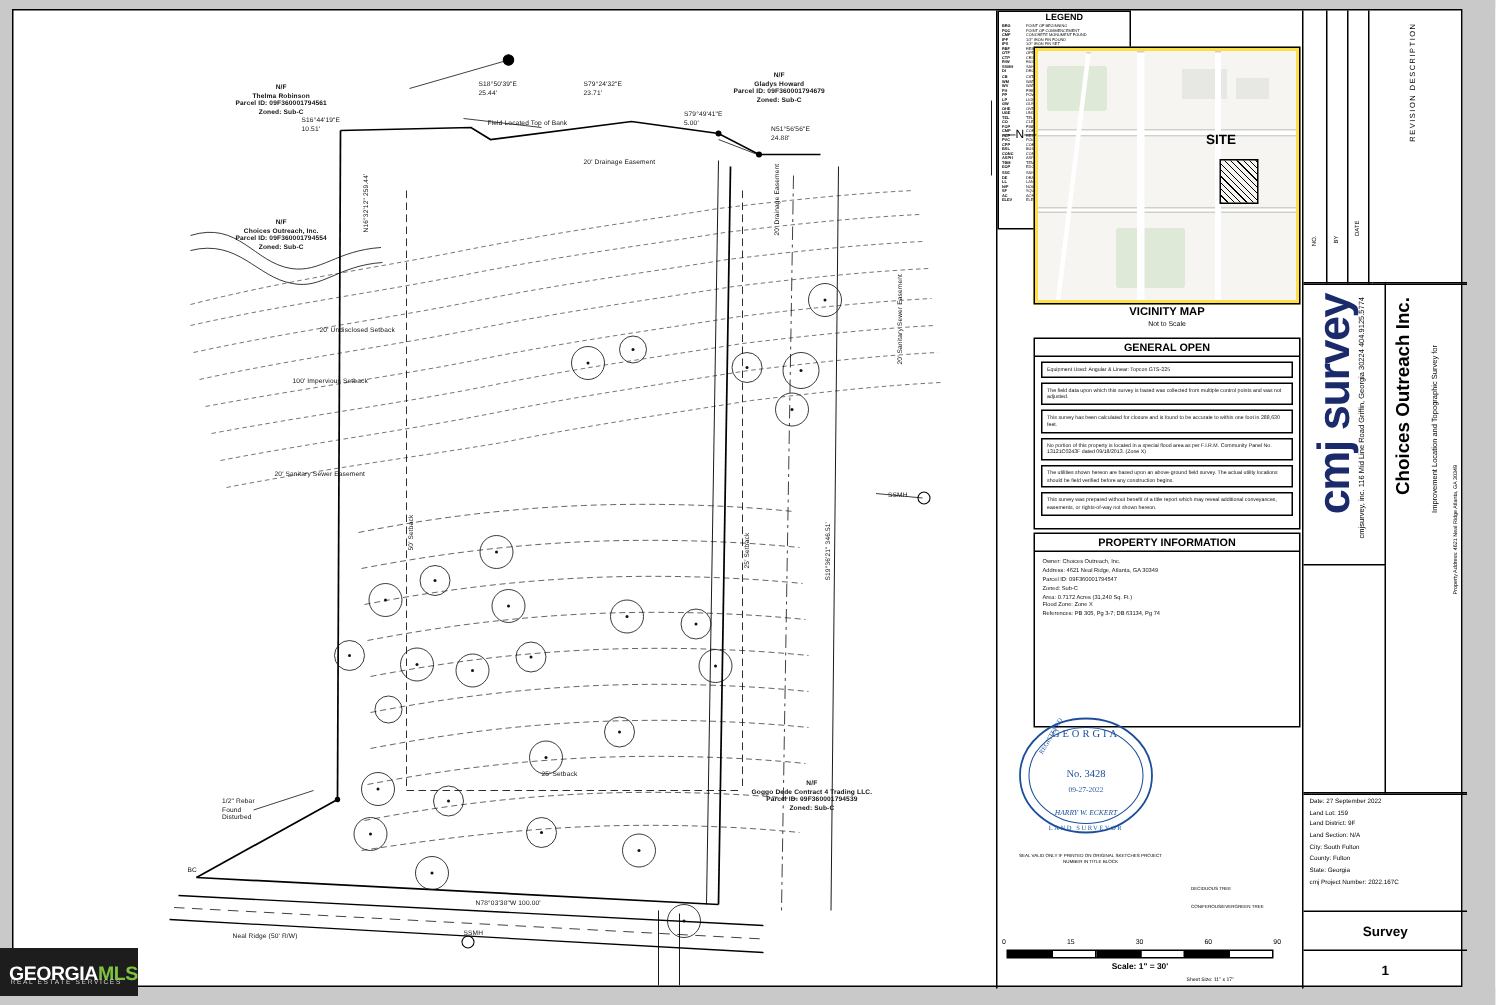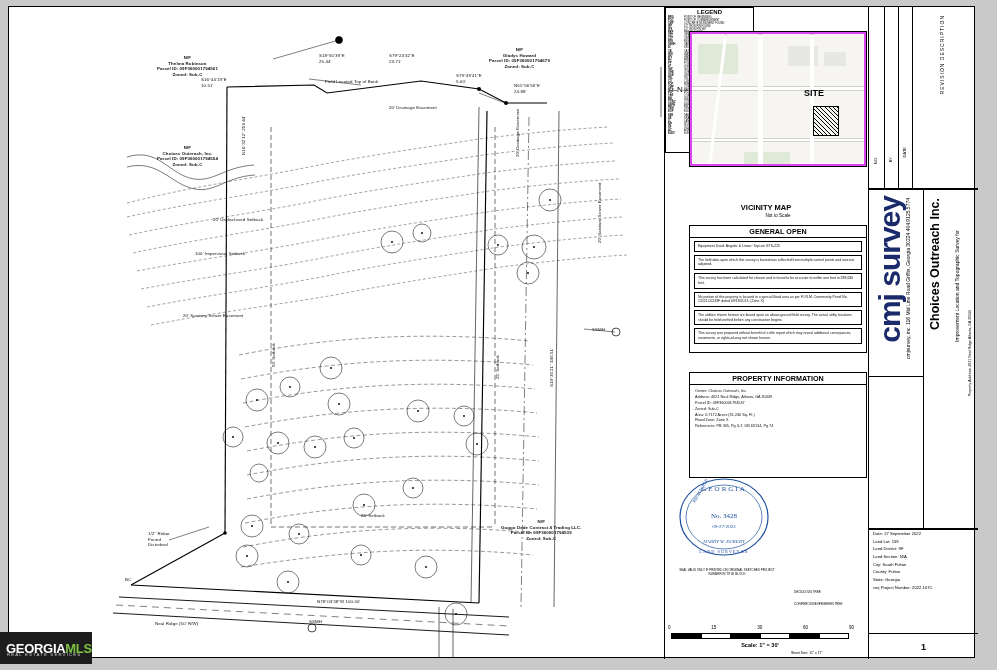--- a/index.html
+++ b/index.html
@@ -43,36 +43,36 @@
   .lbl.b { font-weight:bold; }
   .lbl.c { text-align:center; }
 
   
   .rightcol {
     position:absolute; left:655px; top:0; width:312px; height:652px;
     border-left:1px solid #000;
   }
   .panel { position:absolute; border:1px solid #000; background:#fff; }
 
-  .vicinity { left:24px; top:24px; width:178px; height:136px; background:#d946ef; }
+  .vicinity { left:24px; top:24px; width:178px; height:172px; background:#fde047; }
   .vicinity .vmap { position:absolute; inset:2px; background:#f6f5f1; overflow:hidden; }
   .vicinity .road { position:absolute; background:#ffffff; border-top:1px solid #cfcfcb; border-bottom:1px solid #cfcfcb; }
   .vicinity .site-box {
     position:absolute; left:121px; top:72px; width:26px; height:30px;
     border:1px solid #000;
     background: repeating-linear-gradient(45deg,#000 0,#000 .6px,transparent .6px,transparent 3px);
   }
   .vicinity .site-lbl { position:absolute; left:112px; top:54px; font-size:9px; font-weight:bold; }
   .vicinity .green { position:absolute; background:#dfe9d8; border-radius:2px; }
   .vicinity .grey { position:absolute; background:#e7e7e4; }
-  .vic-title { position:absolute; left:12px; top:196px; width:178px; text-align:center; font-size:7.5px; font-weight:bold; }
+  .vic-title { position:absolute; left:24px; top:196px; width:178px; text-align:center; font-size:7.5px; font-weight:bold; }
   .vic-sub { position:absolute; left:24px; top:206px; width:178px; text-align:center; font-size:4.6px; }
 
   .notes { left:24px; top:218px; width:178px; height:128px; }
-  .propinfo { left:24px; top:365px; width:178px; height:106px; }
+  .propinfo { left:24px; top:348px; width:178px; height:130px; }
   .panel-head {
     height:12px; border-bottom:1px solid #000; text-align:center;
     font-size:7.2px; font-weight:bold; line-height:12px;
   }
   .note-row {
     margin:3px 4px; border:1px solid #000; padding:2px 3px;
     font-size:3.5px; line-height:1.35; color:#111;
   }
   .pi-body { padding:4px 5px; font-size:3.8px; line-height:1.55; color:#111; }
 
@@ -654,20 +654,21 @@
               <div class="line">Date: 27 September 2022</div>
               <div class="line">Land Lot: 159</div>
               <div class="line">Land District: 9F</div>
               <div class="line">Land Section: N/A</div>
               <div class="line">City: South Fulton</div>
               <div class="line">County: Fulton</div>
               <div class="line">State: Georgia</div>
               <div class="line">cmj Project Number: 2022.167C</div>
             </div>
         </div>
+        <div class="sheetname">Survey</div>
         <div class="sheetnum">1</div>
       </div>
 
     </div>
   </div>
 
   <div class="mls">
     <span class="m1">GEORGIA</span>
     <span class="m2">MLS</span>
     <span class="m3">REAL ESTATE SERVICES</span>

